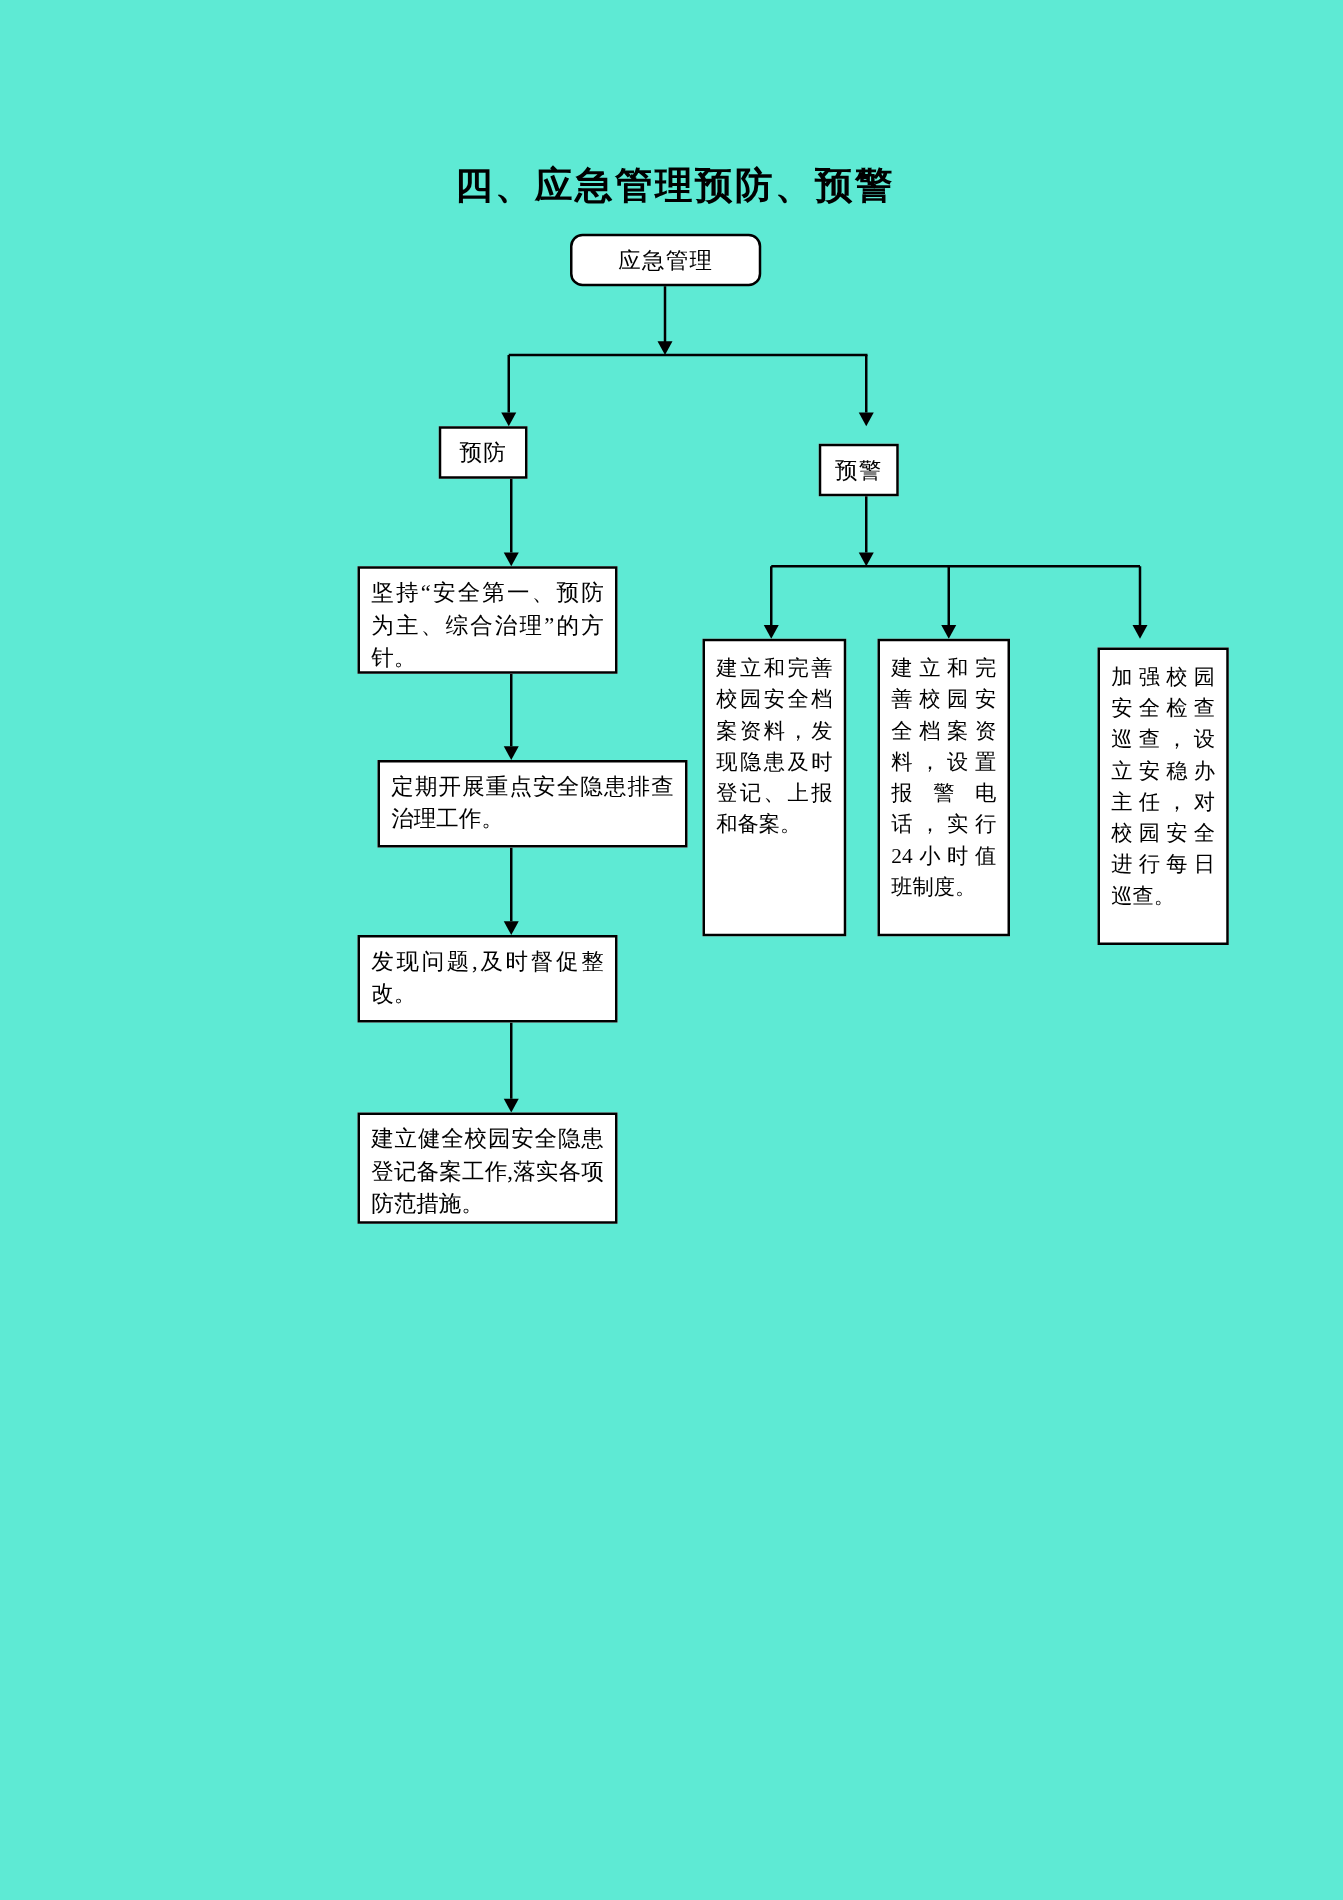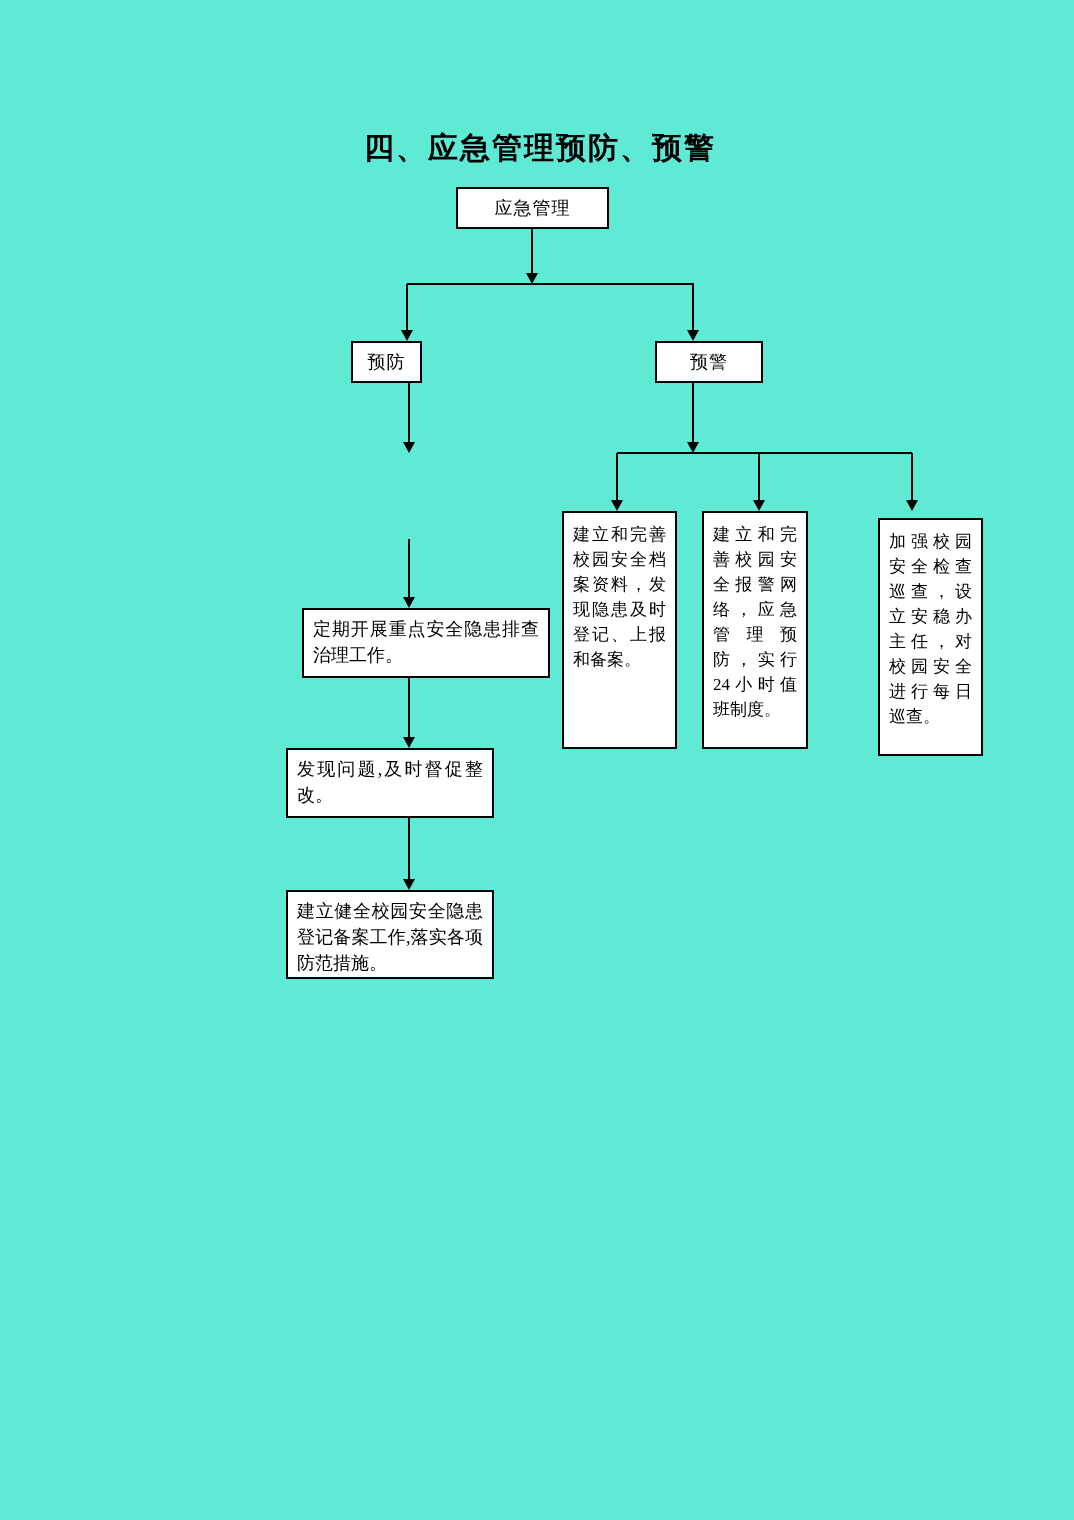--- a/index.html
+++ b/index.html
@@ -64,23 +64,23 @@
     text-justify: inter-ideograph;
   }
   .node.measure-node {
     padding: 9px 9px;
     font-size: 17px;
     line-height: 25px;
     text-align: justify;
     text-justify: inter-ideograph;
   }
   
-  .n-root   { left: 456px; top: 187px; width: 153px; height: 42px; }
+  .n-root   { left: 456px; top: 187px; width: 153px; height: 42px; border-radius: 10px; }
   .n-prev   { left: 351px; top: 341px; width: 71px;  height: 42px; }
-  .n-warn   { left: 655px; top: 341px; width: 108px;  height: 42px; }
+  .n-warn   { left: 655px; top: 355px; width: 64px;  height: 42px; }
   .n-step1  { left: 286px; top: 453px; width: 208px; height: 86px; }
   .n-step2  { left: 302px; top: 608px; width: 248px; height: 70px; }
   .n-step3  { left: 286px; top: 748px; width: 208px; height: 70px; }
   .n-step4  { left: 286px; top: 890px; width: 208px; height: 89px; }
   .n-meas1  { left: 562px; top: 511px; width: 115px; height: 238px; }
   .n-meas2  { left: 702px; top: 511px; width: 106px; height: 238px; }
   .n-meas3  { left: 853px; top: 518px; width: 105px; height: 238px; margin-left: 25px; }
 </style>
 </head>
 <body>
@@ -123,26 +123,27 @@
     <line x1="912" y1="453" x2="912" y2="500"></line>
     <polygon points="906,500 918,500 912,511"></polygon>
   </svg>
 
   <div class="node label-node n-root">应急管理</div>
 
   <div class="node label-node n-prev">预防</div>
 
   <div class="node label-node n-warn">预警</div>
 
+  <div class="node step-node n-step1">坚持“安全第一、预防为主、综合治理”的方针。</div>
 
   <div class="node step-node n-step2">定期开展重点安全隐患排查治理工作。</div>
 
   <div class="node step-node n-step4">建立健全校园安全隐患登记备案工作,落实各项防范措施。</div>
 
   <div class="node step-node n-step3">发现问题,及时督促整改。</div>
 
   <div class="node measure-node n-meas1">建立和完善校园安全档案资料，发现隐患及时登记、上报和备案。</div>
 
-  <div class="node measure-node n-meas2">建立和完善校园安全报警网络，应急管理预防，实行24小时值班制度。</div>
+  <div class="node measure-node n-meas2">建立和完善校园安全档案资料，设置报警电话，实行24小时值班制度。</div>
 
   <div class="node measure-node n-meas3">加强校园安全检查巡查，设立安稳办主任，对校园安全进行每日巡查。</div>
 
 </div>
 
 </body></html>

